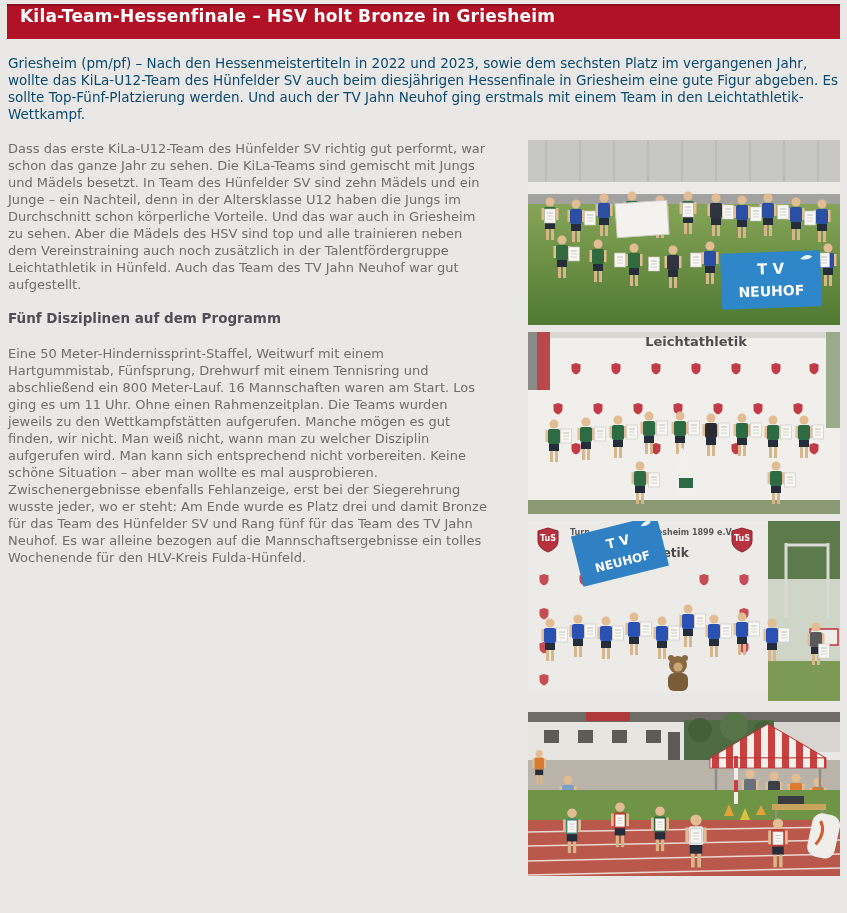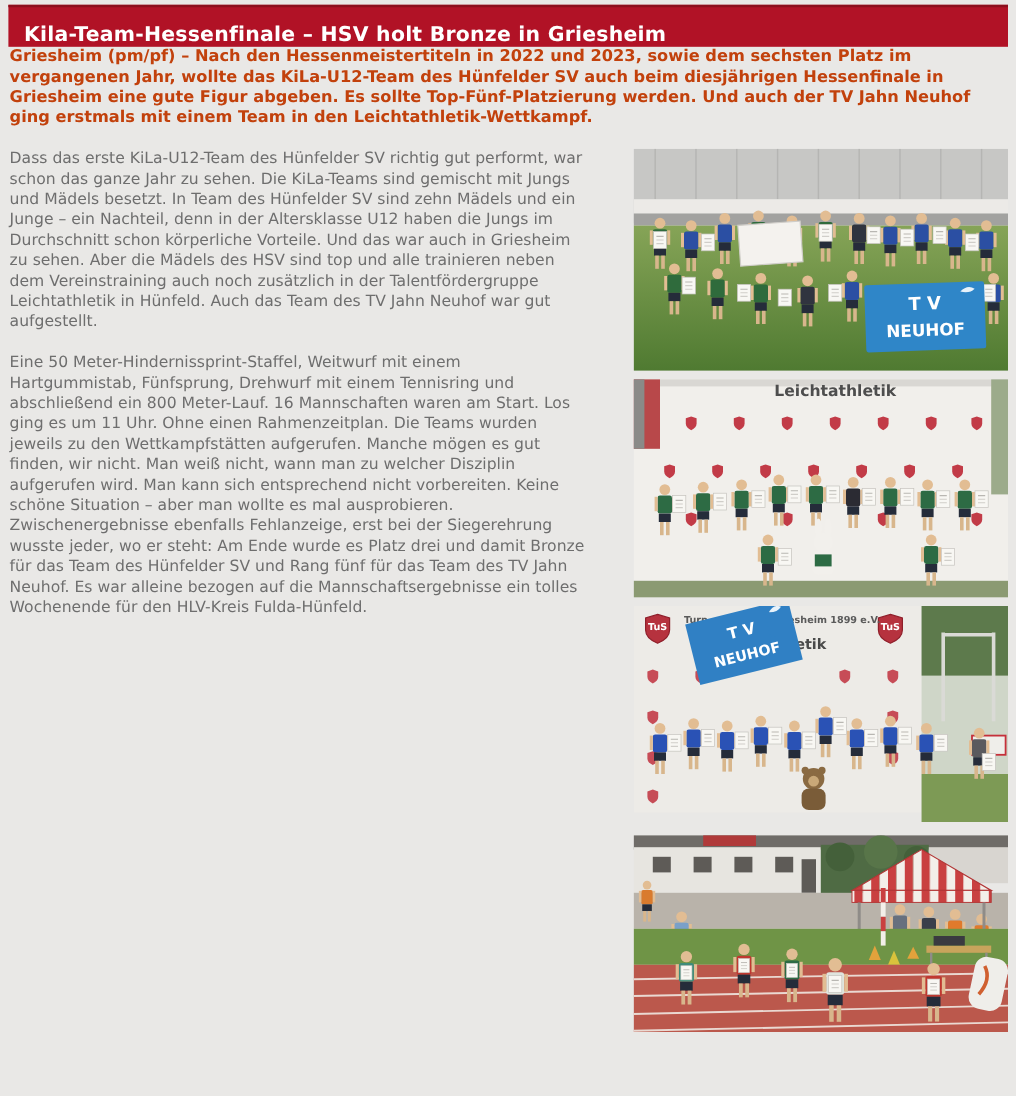--- a/index.html
+++ b/index.html
@@ -2,27 +2,27 @@
 <html><head>
 <meta charset="utf-8">
 <style>
   html,body{margin:0;padding:0;background:#e9e8e6;}
   .page{
     position:relative;width:847px;height:913px;background:#e9e8e6;
     font-family:"DejaVu Sans","Liberation Sans",sans-serif;overflow:hidden;
   }
   .header-bar{
     margin:4px 7px 0 7px;height:35px;background:#b11226;border-top:2px solid #8c0f1d;
-    display:flex;align-items:flex-end;box-sizing:border-box;
+    display:flex;align-items:flex-start;box-sizing:border-box;
   }
   .header-bar .title{
     color:#ffffff;font-size:17px;font-weight:bold;padding-left:13px;letter-spacing:.2px;
   }
   .intro{
-    margin:0 8px 0 8px;font-size:13.5px;font-weight:bold;color:#c2410c;line-height:17px;
+    margin:16px 8px 0 8px;font-size:13.5px;font-weight:normal;color:#0c4a6e;line-height:17px;
   }
   .columns{display:flex;justify-content:space-between;padding:17px 7px 0 8px;gap:37px;}
   .left-col{width:506px;}
   .left-col p{margin:0 0 17px 0;font-size:13px;line-height:17px;color:#6e6e6e;}
   .left-col h3{margin:0 0 19px 0;font-size:13.5px;font-weight:bold;color:#4f4f55;}
   .right-col{width:312px;}
   figure{margin:0 0 7px 0;width:312px;line-height:0;}
   figure.last{margin-bottom:0;}
   figure svg{display:block;}
   .photo-caption{
@@ -71,20 +71,21 @@
   <div class="header-bar">
     <span class="title">Kila-Team-Hessenfinale – HSV holt Bronze in Griesheim</span>
   </div>
 
   <p class="intro">Griesheim (pm/pf) – Nach den Hessenmeistertiteln in 2022 und 2023, sowie dem sechsten Platz im vergangenen Jahr, wollte das KiLa-U12-Team des Hünfelder SV auch beim diesjährigen Hessenfinale in Griesheim eine gute Figur abgeben. Es sollte Top-Fünf-Platzierung werden. Und auch der TV Jahn Neuhof ging erstmals mit einem Team in den Leichtathletik-Wettkampf.</p>
 
   <div class="columns">
 
     <div class="left-col">
       <p>Dass das erste KiLa-U12-Team des Hünfelder SV richtig gut performt, war schon das ganze Jahr zu sehen. Die KiLa-Teams sind gemischt mit Jungs und Mädels besetzt. In Team des Hünfelder SV sind zehn Mädels und ein Junge – ein Nachteil, denn in der Altersklasse U12 haben die Jungs im Durchschnitt schon körperliche Vorteile. Und das war auch in Griesheim zu sehen. Aber die Mädels des HSV sind top und alle trainieren neben dem Vereinstraining auch noch zusätzlich in der Talentfördergruppe Leichtathletik in Hünfeld. Auch das Team des TV Jahn Neuhof war gut aufgestellt.</p>
+      <h3>Fünf Disziplinen auf dem Programm</h3>
       <p>Eine 50 Meter-Hindernissprint-Staffel, Weitwurf mit einem Hartgummistab, Fünfsprung, Drehwurf mit einem Tennisring und abschließend ein 800 Meter-Lauf. 16 Mannschaften waren am Start. Los ging es um 11 Uhr. Ohne einen Rahmenzeitplan. Die Teams wurden jeweils zu den Wettkampfstätten aufgerufen. Manche mögen es gut finden, wir nicht. Man weiß nicht, wann man zu welcher Disziplin aufgerufen wird. Man kann sich entsprechend nicht vorbereiten. Keine schöne Situation – aber man wollte es mal ausprobieren. Zwischenergebnisse ebenfalls Fehlanzeige, erst bei der Siegerehrung wusste jeder, wo er steht: Am Ende wurde es Platz drei und damit Bronze für das Team des Hünfelder SV und Rang fünf für das Team des TV Jahn Neuhof. Es war alleine bezogen auf die Mannschaftsergebnisse ein tolles Wochenende für den HLV-Kreis Fulda-Hünfeld.</p>
     </div>
 
     <div class="right-col">
 
       <figure>
         <svg width="312" height="185" viewBox="0 0 312 185">
           <rect width="312" height="62" fill="#c7c7c5"></rect>
           <g stroke="#b5b5b3" stroke-width="1.2">
             <line x1="18" y1="0" x2="18" y2="42"></line>

